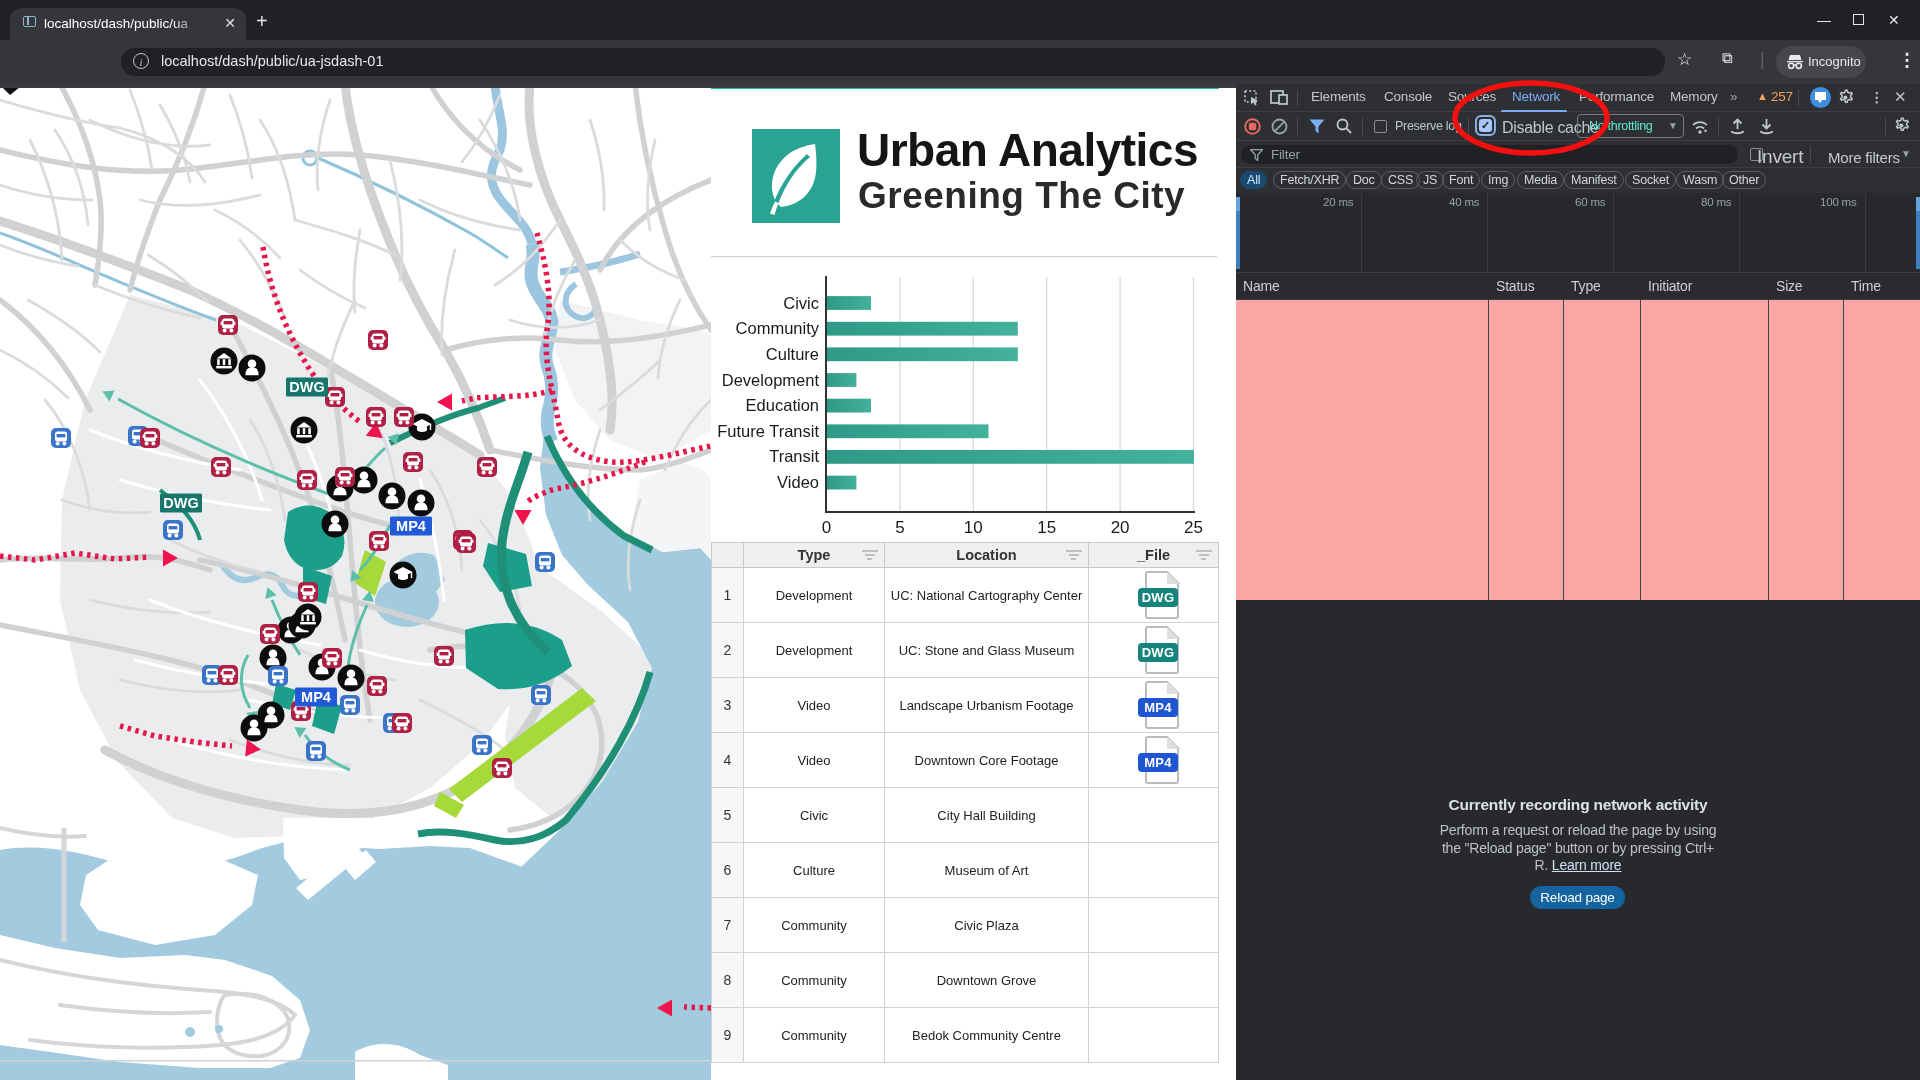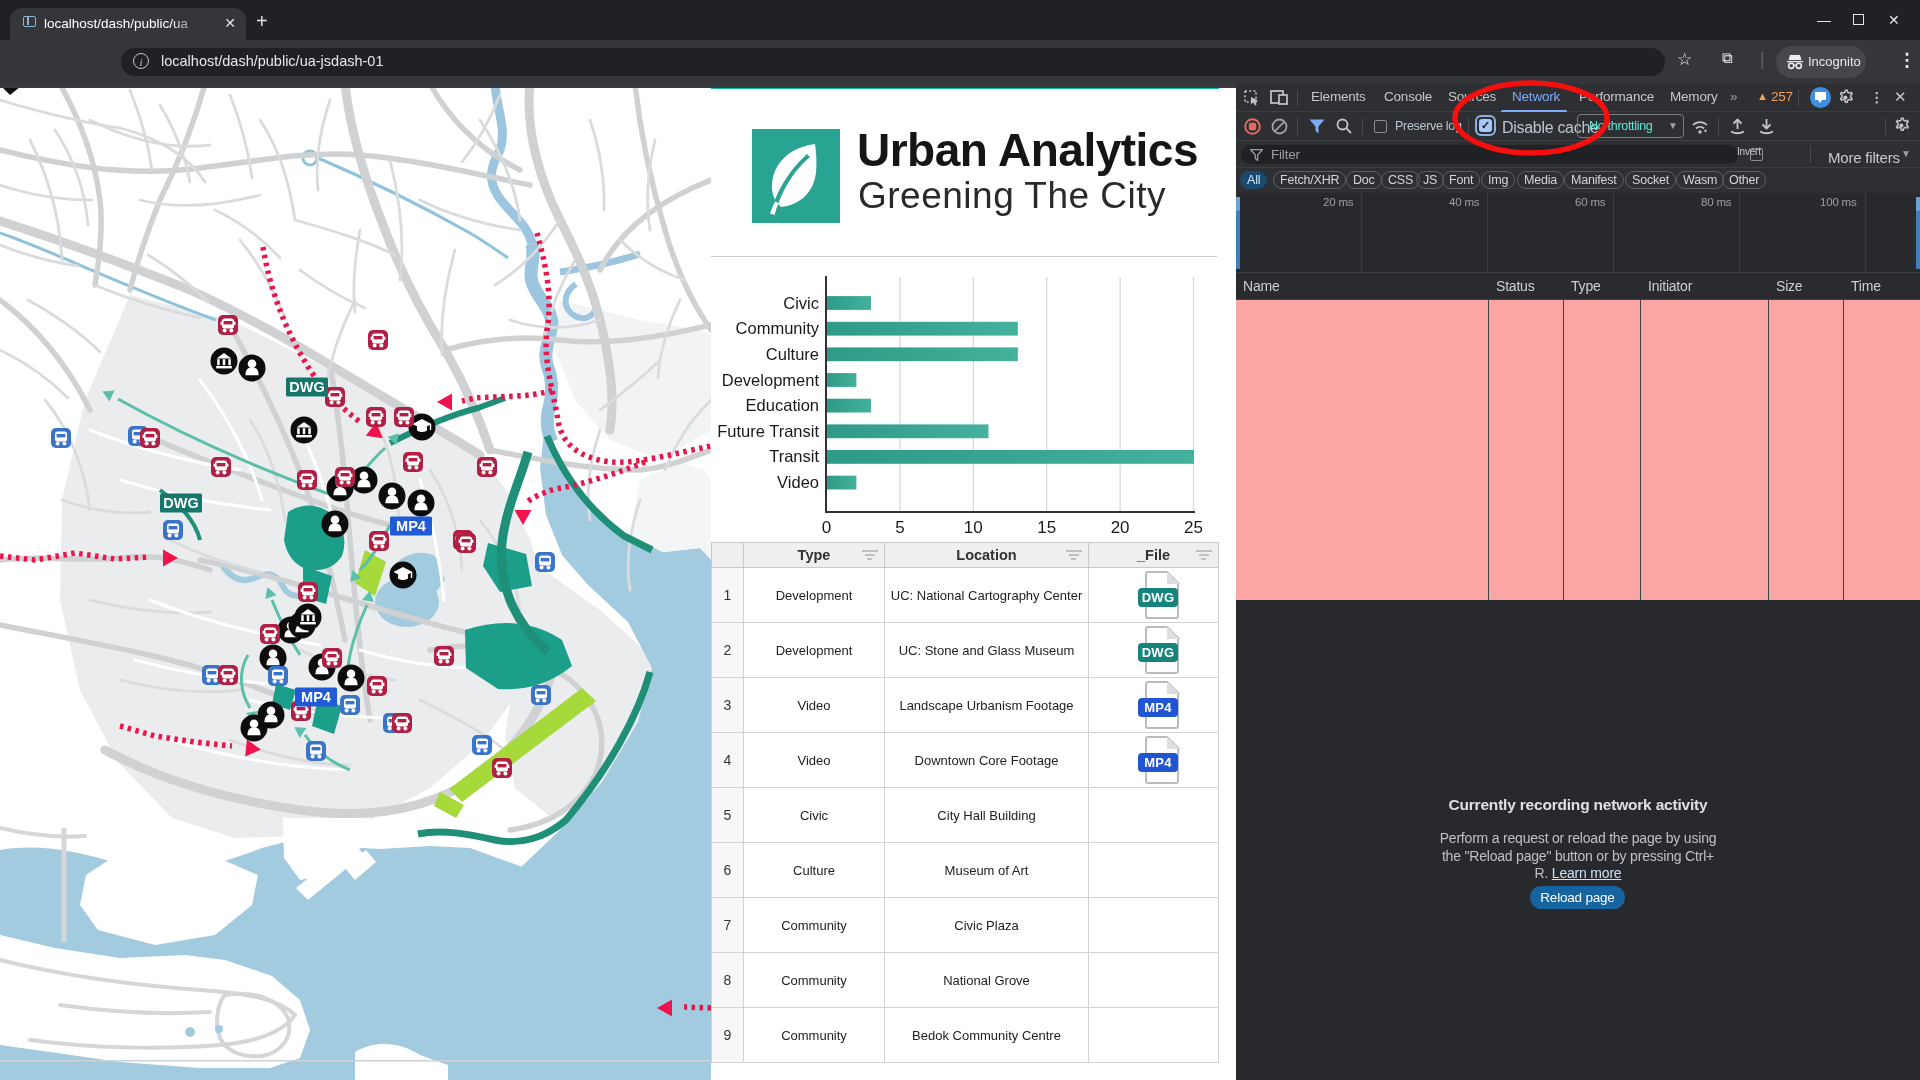--- a/index.html
+++ b/index.html
@@ -17,21 +17,21 @@
 #urlbox{position:absolute;left:121px;top:8px;width:1544px;height:28px;border-radius:14px;background:#202124;color:#e3e5e8}
 #urlbox .info{position:absolute;left:12px;top:5px;width:16px;height:16px;border:1.4px solid #c3c6c9;border-radius:50%;color:#c3c6c9;font-size:11px;text-align:center;line-height:16px;font-family:"Liberation Serif",serif;font-style:italic}
 #urlbox .u{position:absolute;left:40px;top:5px;font-size:14.5px;color:#e6e8ea}
 #incog{position:absolute;left:1776px;top:6px;width:90px;height:32px;background:#46474b;border-radius:16px;color:#e8eaed;font-size:13px}
 
 #page{position:absolute;left:0;top:84px;width:1236px;height:996px;background:#fff}
 #dash{position:absolute;left:711px;top:0px;width:508px;height:996px;background:#fff;border-top:5px solid #14b8a6}
 
 #logo{position:absolute;left:41px;top:40px;width:88px;height:94px;background:#2aa492}
 #brand1{position:absolute;left:146px;top:34px;font-size:46px;font-weight:700;color:#151515;letter-spacing:-0.5px}
-#brand2{position:absolute;left:147px;top:86px;font-size:37px;font-weight:400;color:#2a2a2a;letter-spacing:0.5px}
+#brand2{position:absolute;left:147px;top:86px;font-size:37px;font-weight:700;color:#2a2a2a;letter-spacing:0.5px}
 #dash hr{position:absolute;left:0;top:167px;width:506px;border:none;border-top:1.5px solid #cecece}
 
 #tbl{position:absolute;left:0px;top:453px;width:507px;border-collapse:collapse;font-size:14px;color:#222;table-layout:fixed}
 #tbl th{background:#efefef;border:1px solid #c9c9c9;font-size:14.5px;font-weight:700;height:25px;position:relative;color:#333}
 #tbl td{border:1px solid #d2d2d2;text-align:center;height:55px;background:#fff;font-size:13px}
 #tbl td.num{background:#f7f7f7;color:#333;font-size:14px}
 .fico{position:relative;width:34px;height:48px;margin-left:56px;background:#fff;border:2.5px solid #b9bcbf;border-radius:3px}
 .fico .fold2{position:absolute;right:-2.5px;top:-2.5px;width:13px;height:13px;background:linear-gradient(225deg,#fff 48%,#b9bcbf 50%,#dcdee0 52%,#dcdee0)}
 .badge{position:absolute;left:-9px;top:15px;width:40px;height:19px;border-radius:4px;color:#fff;font-weight:700;font-size:13px;text-align:center;line-height:19px;letter-spacing:.3px}
 .filt{position:absolute;right:6px;top:7px;width:16px;height:10px;opacity:.55}
@@ -46,21 +46,21 @@
 .dtab{position:absolute;top:0;font-size:13.5px;color:#c3c7cb}
 .vsep{position:absolute;background:#494b4e;width:1px}
 #timeline{position:absolute;left:0;top:109px;width:684px;height:80px;background:#28292c;border-bottom:1px solid #3c3e41}
 .grid{position:absolute;top:0;width:1px;height:80px;background:#3a3c3e}
 .gl{position:absolute;top:3px;font-size:11.5px;color:#9aa0a6}
 #ntable{position:absolute;left:0;top:189px;width:684px;height:327px;background:#fca5a5}
 #nhead{position:absolute;left:0;top:0;width:684px;height:27px;background:#2a2b2e;border-bottom:1px solid #3c3e41;font-size:14px;color:#cdd0d4}
 .ncol{position:absolute;top:27px;height:300px;border-right:1px solid #3f4144}
 #nmsg{position:absolute;left:0;top:516px;width:684px;height:480px;background:#28292c;text-align:center}
 #nmsg .h{margin-top:196px;font-size:15.5px;font-weight:700;color:#dde1e4}
-#nmsg .p{margin-top:16px;font-size:14px;color:#bdc1c6;line-height:17.5px}
+#nmsg .p{margin-top:8px;font-size:14px;color:#bdc1c6;line-height:17.5px}
 #nmsg a{color:#cfe0f5;text-decoration:underline}
 #reload{position:absolute;left:294px;top:286px;width:95px;height:23px;background:#15649f;border-radius:12px;color:#fff;font-size:13.5px;line-height:23px}
 .chip{position:absolute;top:3px;height:18px;border:1px solid #5b5e62;border-radius:9px;color:#d2d5d9;font-size:12.5px;line-height:17px;padding:0 6px;letter-spacing:-0.2px}
 #allchip{background:#1b4a71;border-color:#1b4a71;color:#c8e4fa}
 .cb{position:absolute;width:13px;height:13px;border:1.5px solid #8a8d91;border-radius:2px;background:transparent}
 #annot{position:absolute;left:0;top:0;width:1920px;height:1080px;pointer-events:none}
 </style></head>
 <body>
 <div id="frame">
 
@@ -518,21 +518,21 @@
             </tr>
         <tr>
               <td class="num">7</td>
               <td>Community</td>
               <td>Civic Plaza</td>
               <td></td>
             </tr>
         <tr>
               <td class="num">8</td>
               <td>Community</td>
-              <td>National Grove</td>
+              <td>Downtown Grove</td>
               <td></td>
             </tr>
         <tr>
               <td class="num">9</td>
               <td>Community</td>
               <td>Bedok Community Centre</td>
               <td></td>
             </tr>
       </tbody>
         </table>
@@ -632,21 +632,21 @@
         </svg>
     </div>
     <div class="dtrow" id="dfilter">
       <div style="position:absolute;left:5px;top:4px;width:497px;height:19px;background:#202124;border-radius:10px">
         <svg style="position:absolute;left:9px;top:4px" width="13" height="12" viewBox="0 0 13 12">
             <path d="M0.5,0.5 h12 l-4.8,5.6 v5.4 l-2.4,-2 v-3.4 Z" fill="none" stroke="#9aa0a6" stroke-width="1.3"></path>
           </svg>
         <span style="position:absolute;left:30px;top:2px;color:#9aa0a6;font-size:13.5px">Filter</span>
       </div>
       <span class="cb" style="left:514px;top:7px"></span>
-      <span style="position:absolute;left:501px;top:5px;font-size:10px">Invert</span>
+      <span style="position:absolute;left:521px;top:5px;font-size:19px">Invert</span>
       <span class="vsep" style="left:574px;top:5px;height:17px"></span>
       <span style="position:absolute;left:592px;top:8px;font-size:15px">More filters</span>
       <span style="position:absolute;left:665px;top:7px;font-size:10px;color:#9aa0a6">▼</span>
     </div>
     <div class="dtrow" id="dchips">
       <span class="chip" id="allchip" style="left:4px">All</span>
       <span class="chip" style="left:37px">Fetch/XHR</span>
       <span class="chip" style="left:110px">Doc</span>
       <span class="chip" style="left:145px">CSS</span>
       <span class="chip" style="left:180px">JS</span>

